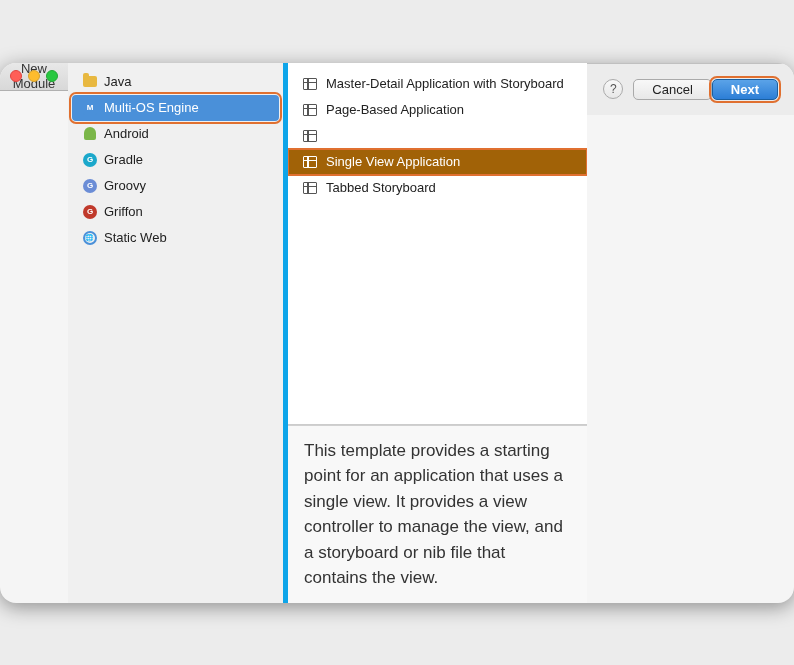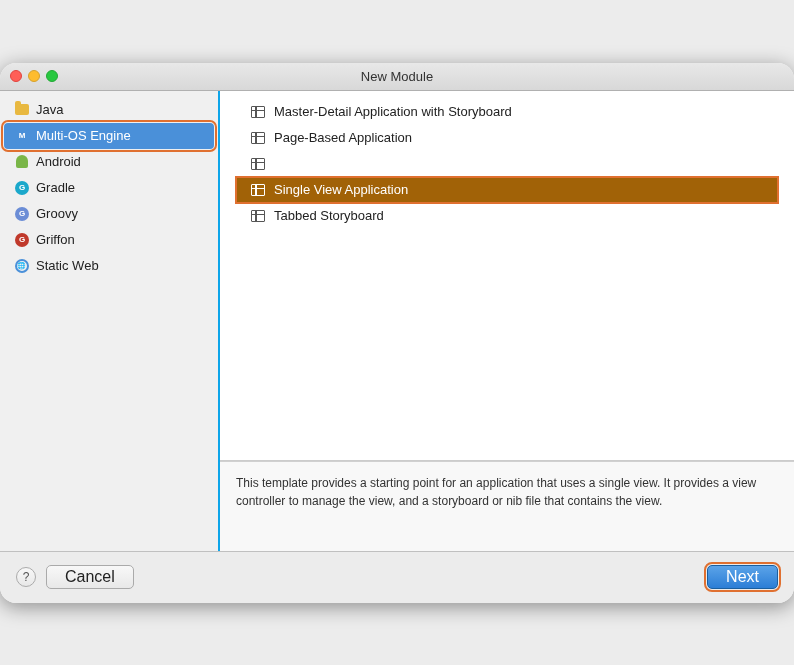--- a/index.html
+++ b/index.html
@@ -14,21 +14,21 @@
       height: 665px;
       overflow: hidden;
     }
     .window {
       width: 794px;
       height: 540px;
       background: #f5f5f5;
       border-radius: 16px;
       box-shadow: 0 4px 20px rgba(0,0,0,0.4);
       display: flex;
-      flex-direction: column;
+      flex-direction: row;
       overflow: hidden;
     }
     .titlebar {
       height: 28px;
       background: linear-gradient(to bottom, #e8e8e8, #d8d8d8);
       border-bottom: 1px solid #b0b0b0;
       display: flex;
       align-items: center;
       padding: 0 10px;
       position: relative;
@@ -59,21 +59,21 @@
     .content {
       display: flex;
       flex: 1;
       overflow: hidden;
     }
 
     
     .sidebar {
       width: 220px;
       background: #f0f0f0;
-      border-right: 2px solid #0ea5e9;
+      border-right: 5px solid #0ea5e9;
       padding: 6px 0;
       flex-shrink: 0;
     }
     .sidebar-item {
       display: flex;
       align-items: center;
       padding: 5px 10px;
       cursor: pointer;
       gap: 6px;
       border-radius: 4px;
@@ -98,21 +98,21 @@
     
     .main {
       flex: 1;
       display: flex;
       flex-direction: column;
       background: white;
     }
 
     .template-list {
       flex: 1;
-      padding: 8px 16px;
+      padding: 8px 0;
       overflow-y: auto;
       border-bottom: 1px solid #ccc;
     }
 
     .template-item {
       display: flex;
       align-items: center;
       padding: 5px 14px;
       gap: 8px;
       cursor: pointer;
@@ -163,21 +163,21 @@
       height: 1.5px;
       background: currentColor;
     }
 
     
     .description {
       padding: 12px 16px;
       background: #f8f8f8;
       border-top: 1px solid #d0d0d0;
       min-height: 90px;
-      font-size: 12px;
+      font-size: 17px;
       color: #333;
       line-height: 1.5;
     }
 
     
     .footer {
       height: 52px;
       background: #ececec;
       border-top: 1px solid #c0c0c0;
       display: flex;
@@ -206,31 +206,31 @@
       justify-content: center;
       font-size: 12px;
       color: #555;
       cursor: pointer;
     }
     .btn {
       padding: 2px 18px;
       border-radius: 5px;
       border: 1px solid #aaa;
       background: linear-gradient(to bottom, #f8f8f8, #e8e8e8);
-      font-size: 16px;
+      font-size: 13px;
       cursor: pointer;
       color: #222;
     }
     .btn-primary {
       background: linear-gradient(to bottom, #5ba3e8, #2c7ed6);
       border: 1px solid #1a5fa0;
       color: white;
       outline: 2px solid #e07030;
       outline-offset: 1px;
-      font-weight: 400;
+      font-weight: 700;
     }
 
     
     .folder-icon {
       display: inline-block;
       width: 14px;
       height: 11px;
       background: #e8b840;
       border-radius: 0 2px 2px 2px;
       position: relative;

